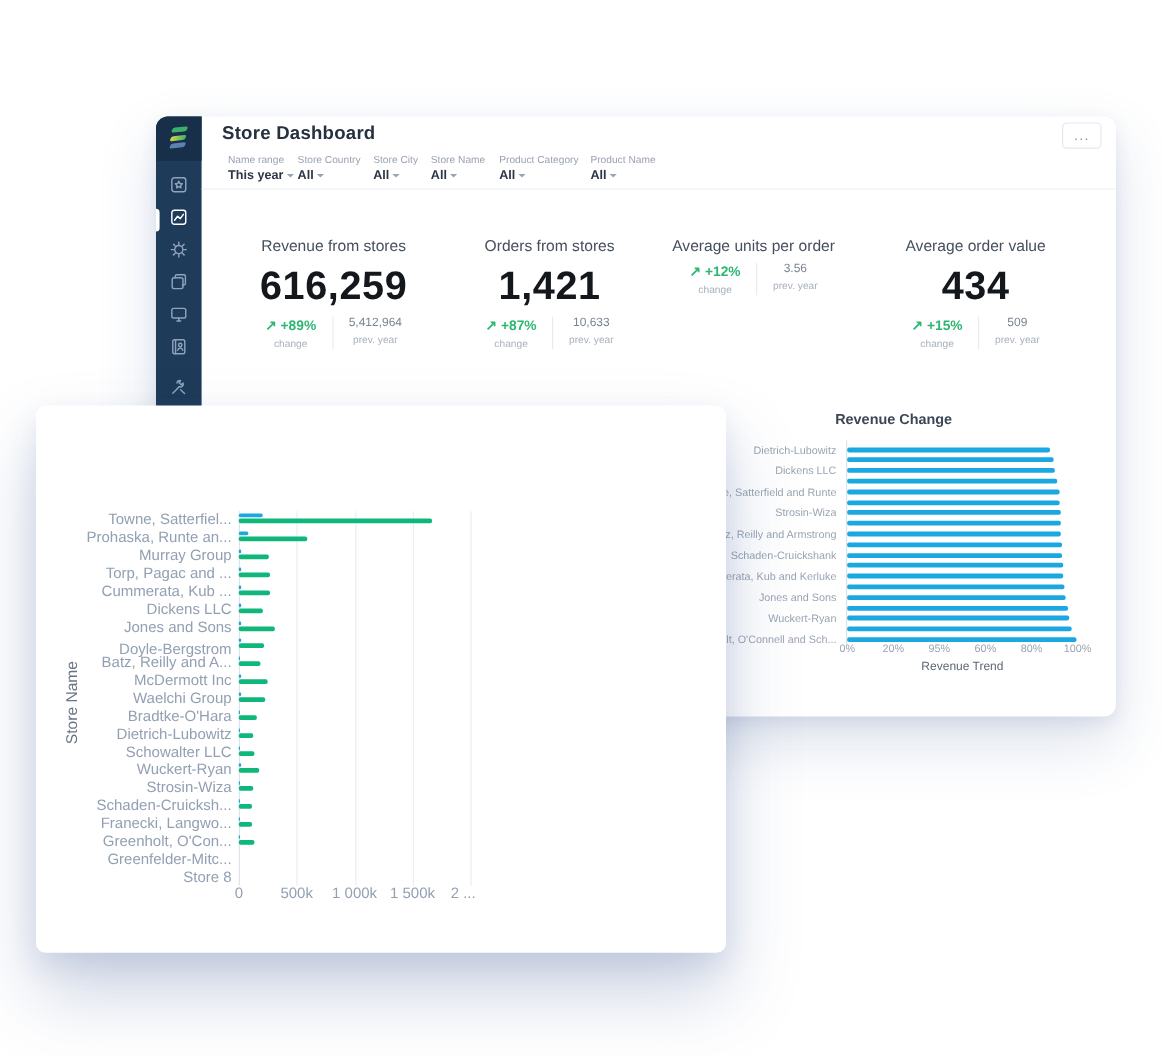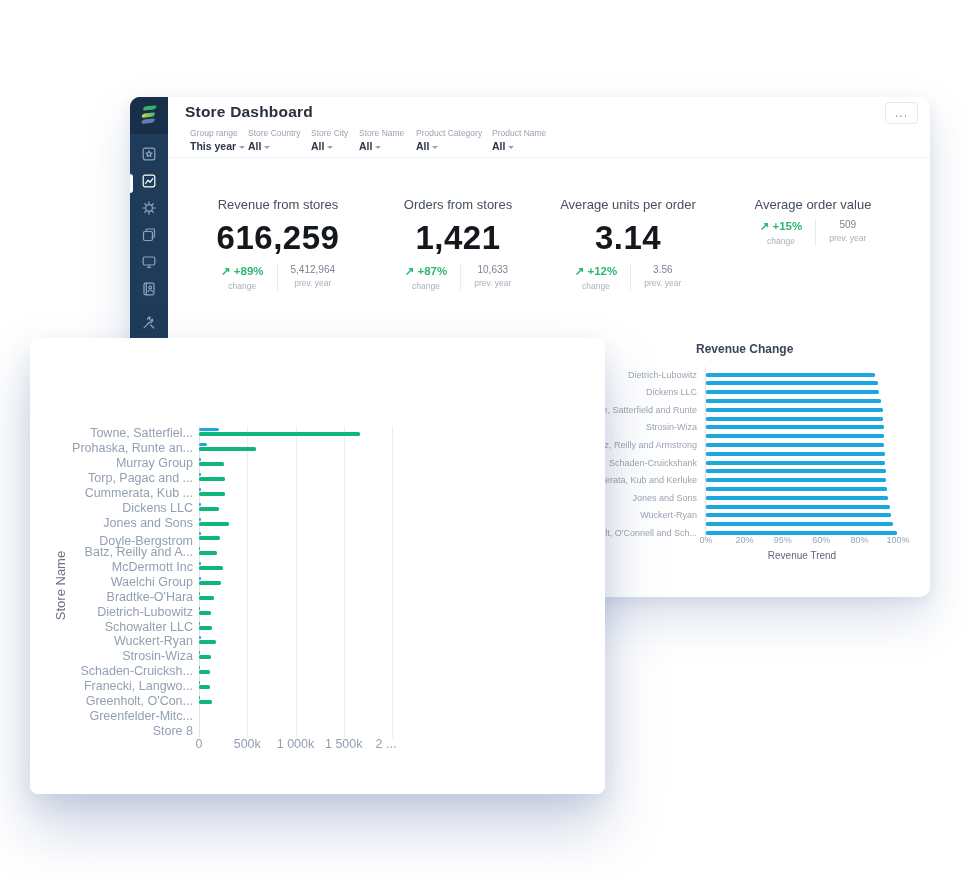--- a/index.html
+++ b/index.html
@@ -141,21 +141,21 @@
           </svg>
       </div>
     </nav>
   </aside>
 
   <div class="win-title">Store Dashboard</div>
   <button class="more-btn">...</button>
   <div class="hdr-divider"></div>
 
 <div class="filter" style="left: 60px;">
-      <div class="flabel">Group range</div>
+      <div class="flabel">Name range</div>
       <div class="fvalue">This year<span class="chev"></span></div>
     </div>
     <div class="filter" style="left: 118px;">
       <div class="flabel">Store Country</div>
       <div class="fvalue">All<span class="chev"></span></div>
     </div>
     <div class="filter" style="left: 181px;">
       <div class="flabel">Store City</div>
       <div class="fvalue">All<span class="chev"></span></div>
     </div>
@@ -194,34 +194,34 @@
           <div class="kpi-sublabel">change</div>
         </div>
         <div class="kpi-prev">
           <div class="kpi-prev-val">10,633</div>
           <div class="kpi-sublabel">prev. year</div>
         </div>
       </div>
     </div>
     <div class="kpi" style="left: 398px;">
       <div class="kpi-title">Average units per order</div>
-      <div class="kpi-value">3.14</div>
       <div class="kpi-sub">
         <div class="kpi-change">
           <div class="kpi-change-val"><span>↗ </span>+12%</div>
           <div class="kpi-sublabel">change</div>
         </div>
         <div class="kpi-prev">
           <div class="kpi-prev-val">3.56</div>
           <div class="kpi-sublabel">prev. year</div>
         </div>
       </div>
     </div>
     <div class="kpi" style="left: 583px;">
       <div class="kpi-title">Average order value</div>
+      <div class="kpi-value">434</div>
       <div class="kpi-sub">
         <div class="kpi-change">
           <div class="kpi-change-val"><span>↗ </span>+15%</div>
           <div class="kpi-sublabel">change</div>
         </div>
         <div class="kpi-prev">
           <div class="kpi-prev-val">509</div>
           <div class="kpi-sublabel">prev. year</div>
         </div>
       </div>

